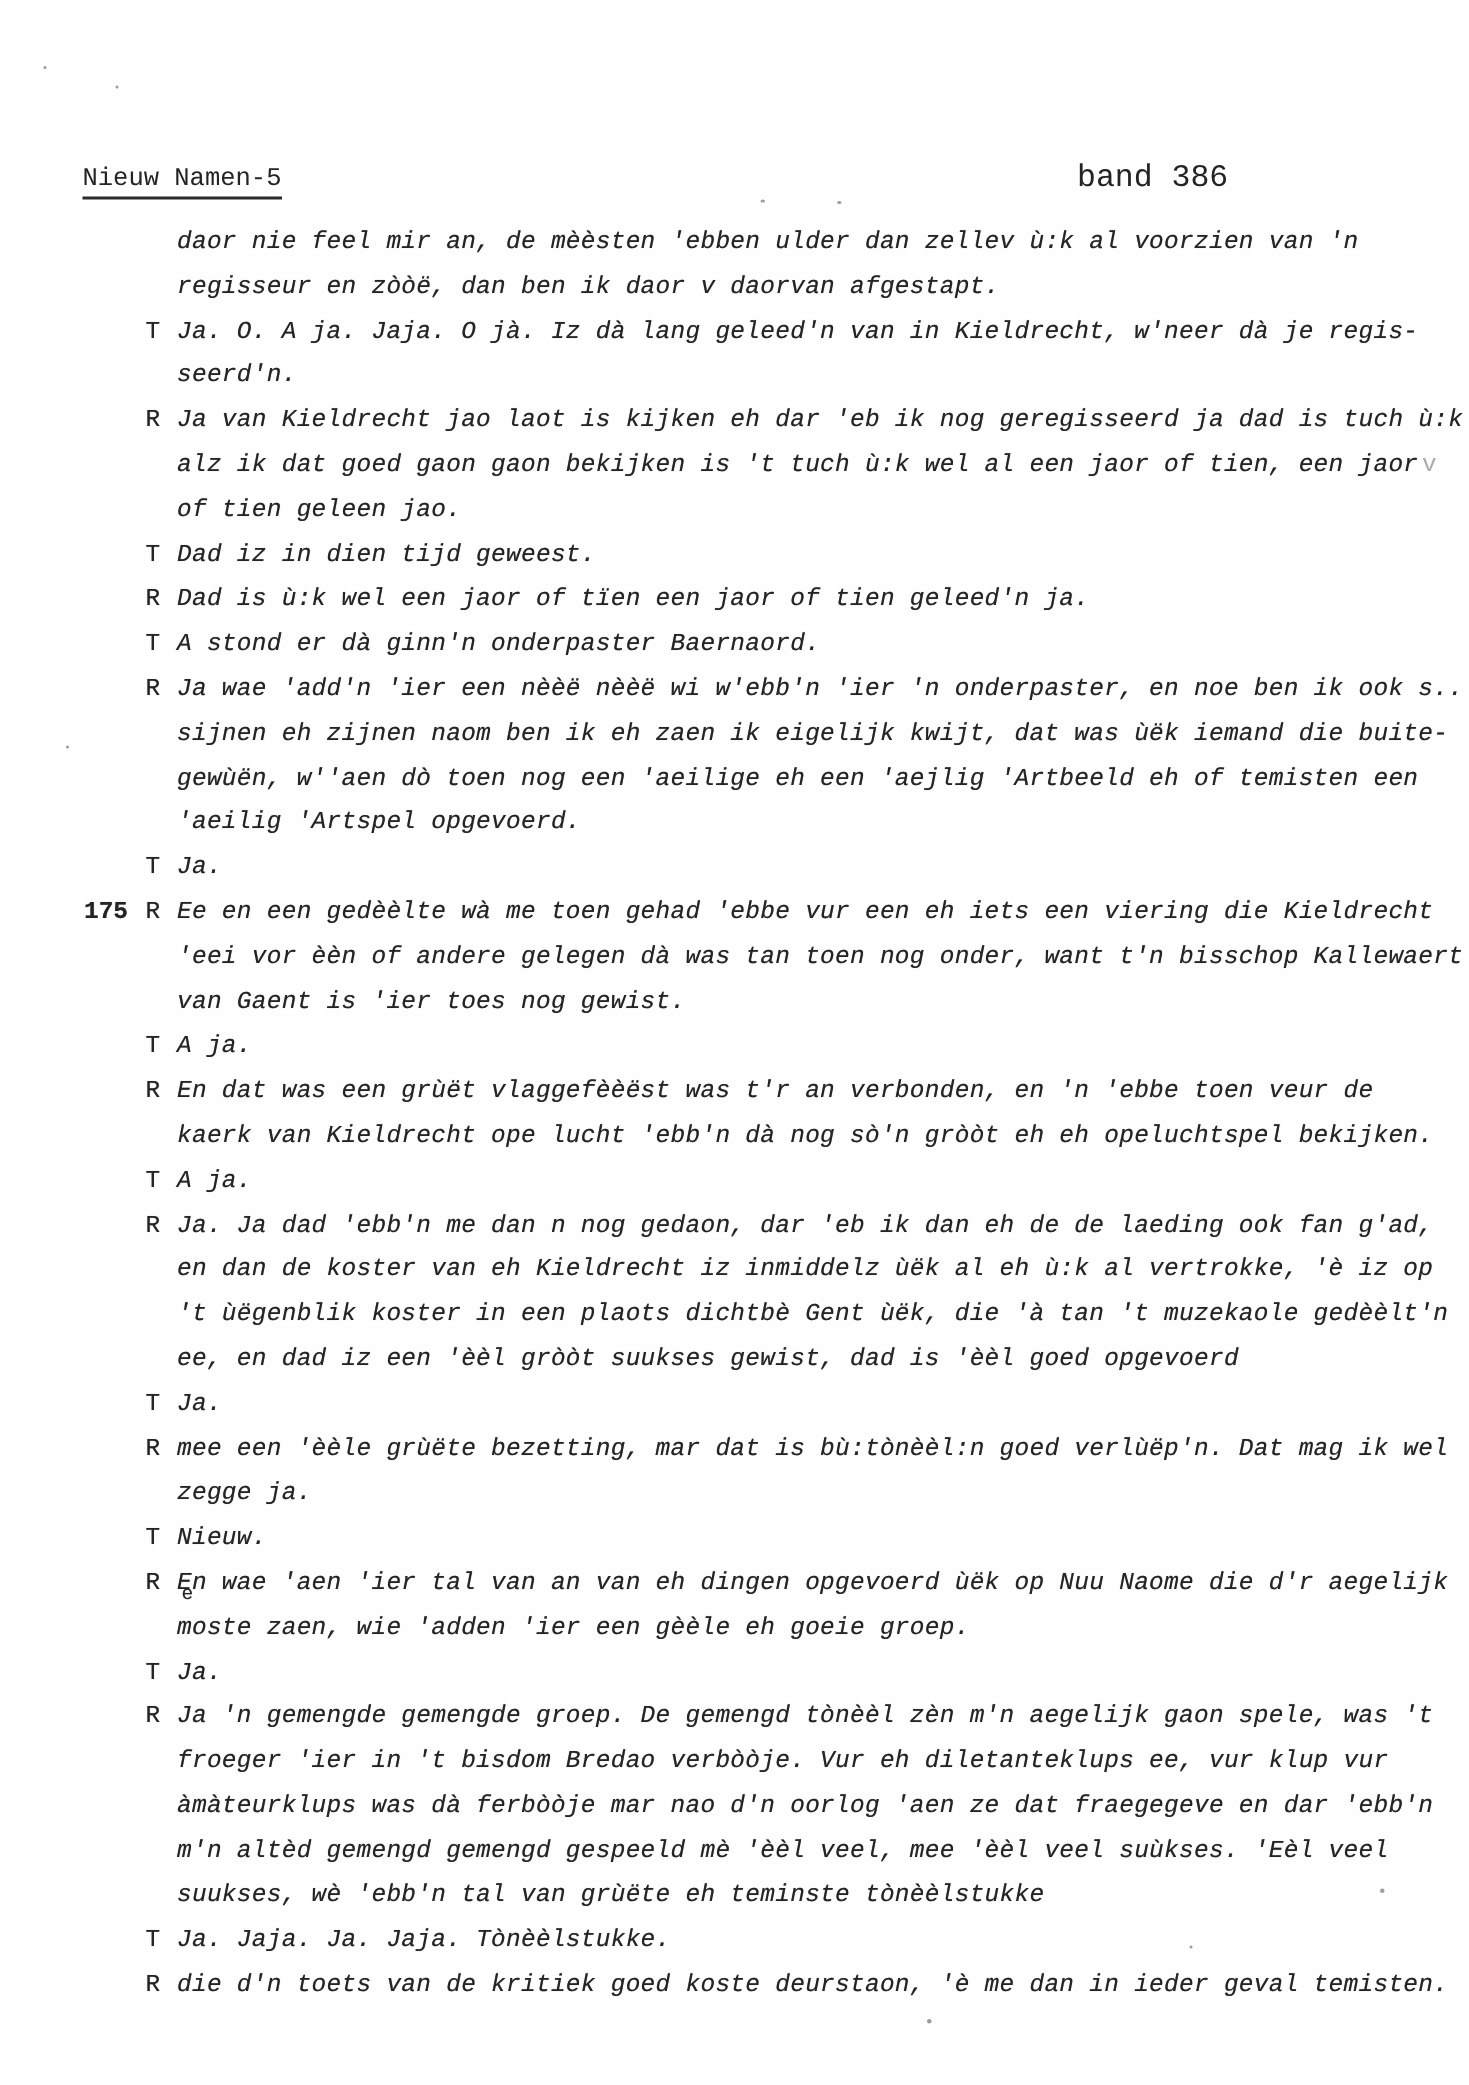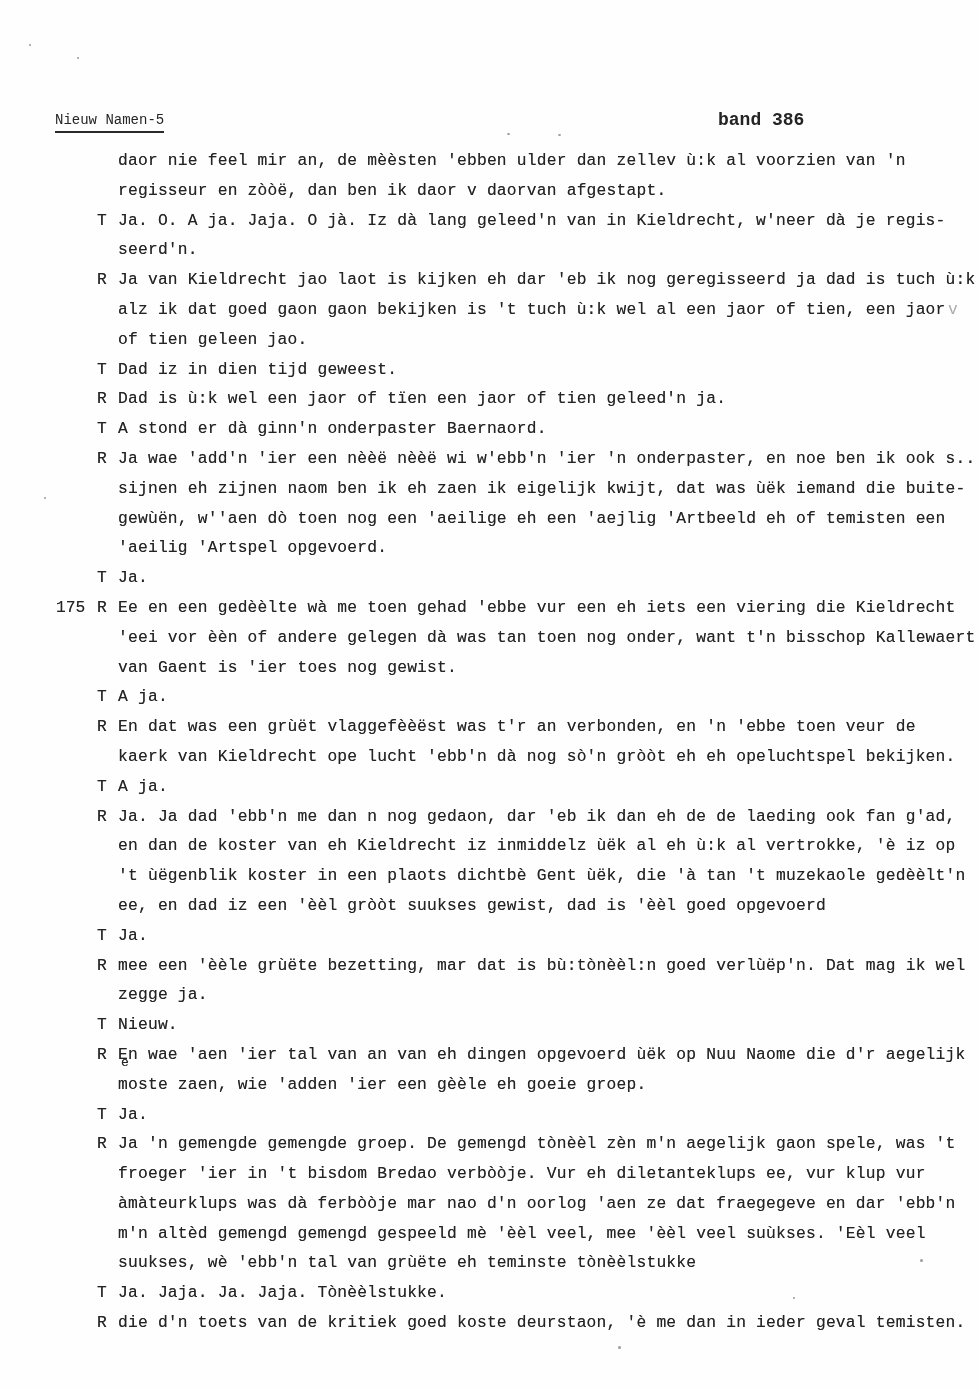--- a/index.html
+++ b/index.html
@@ -10,51 +10,52 @@
     color: #242424;
   }
   .page {
     position: relative;
     width: 979px; height: 1390px;
     background: #fefefe;
     overflow: hidden;
   }
   .hdr-title {
     position: absolute; top: 110px; left: 55px;
-    font-size: 14px; line-height: 20px;
+    font-size: 17px; line-height: 20px;
     border-bottom: 2px solid #2a2a2a;
     padding-bottom: 1px;
     white-space: pre;
   }
   .hdr-band {
     position: absolute; top: 110px; left: 718px;
-    font-size: 18px; line-height: 20px;
+    font-size: 21px; line-height: 20px;
     white-space: pre;
-    font-weight: bold;
   }
   .bodytext {
     position: absolute; top: 146px; left: 118px;
     width: 858px;
   }
   .utt { position: relative; }
   .utt .txt {
     font-size: 16.3px; line-height: 29.8px;
     white-space: pre-wrap;
     letter-spacing: 0.2px;
     text-shadow: 0 0 0.5px rgba(30,30,30,0.55);
+    font-style: italic;
   }
   .utt .speaker {
     position: absolute; left: -21px; top: 0;
     font-size: 16.3px; line-height: 29.8px;
     text-shadow: 0 0 0.5px rgba(30,30,30,0.55);
   }
   .utt .lineno {
     position: absolute; left: -62px; top: 0;
     font-size: 16.3px; line-height: 29.8px;
     text-shadow: 0 0 0.5px rgba(30,30,30,0.55);
+    font-weight: bold;
   }
   .sup-e {
     position: absolute; left: 3px; top: 16px;
     font-size: 13px; line-height: 13px;
     text-shadow: 0 0 0.5px rgba(30,30,30,0.55);
   }
   .faint-v {
     position: absolute; left: 948px; top: 295px;
     font-size: 16.3px; line-height: 29.8px;
     opacity: 0.38;

